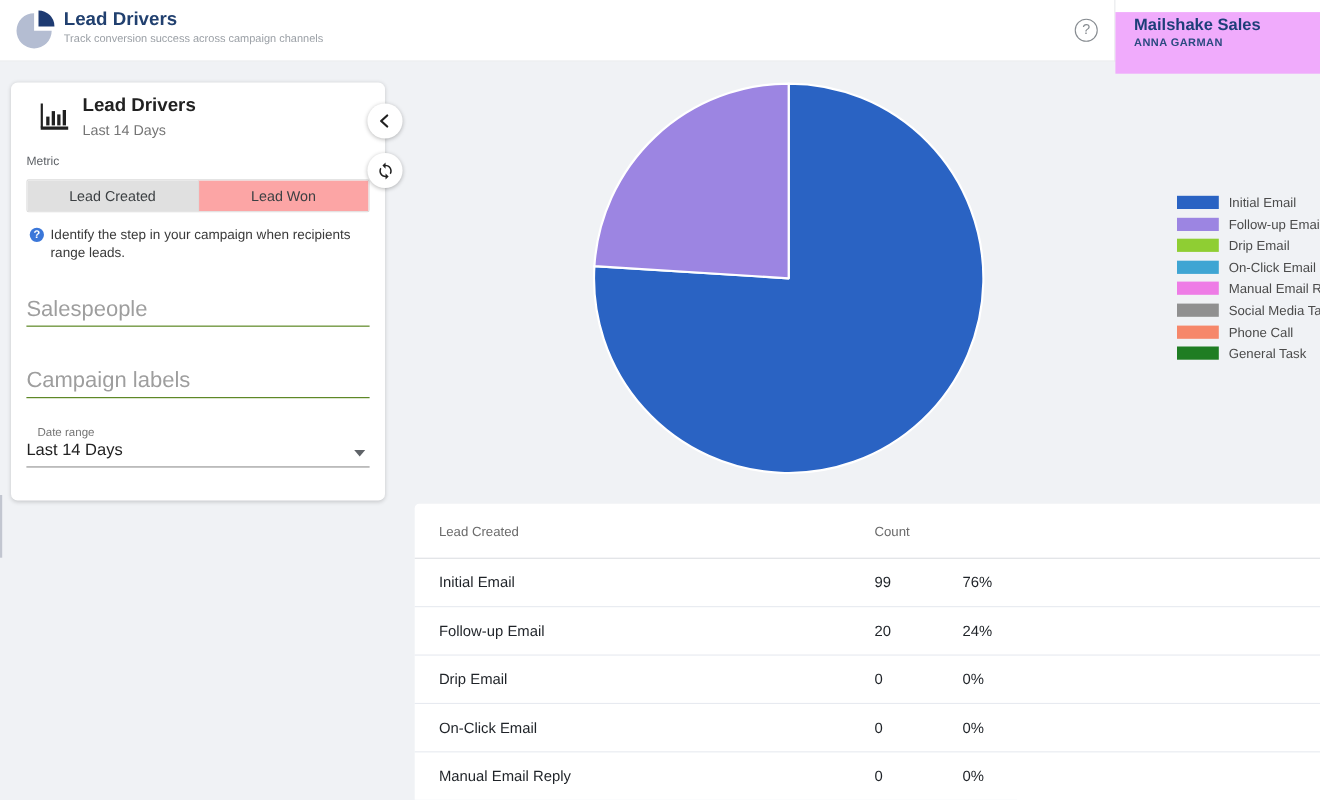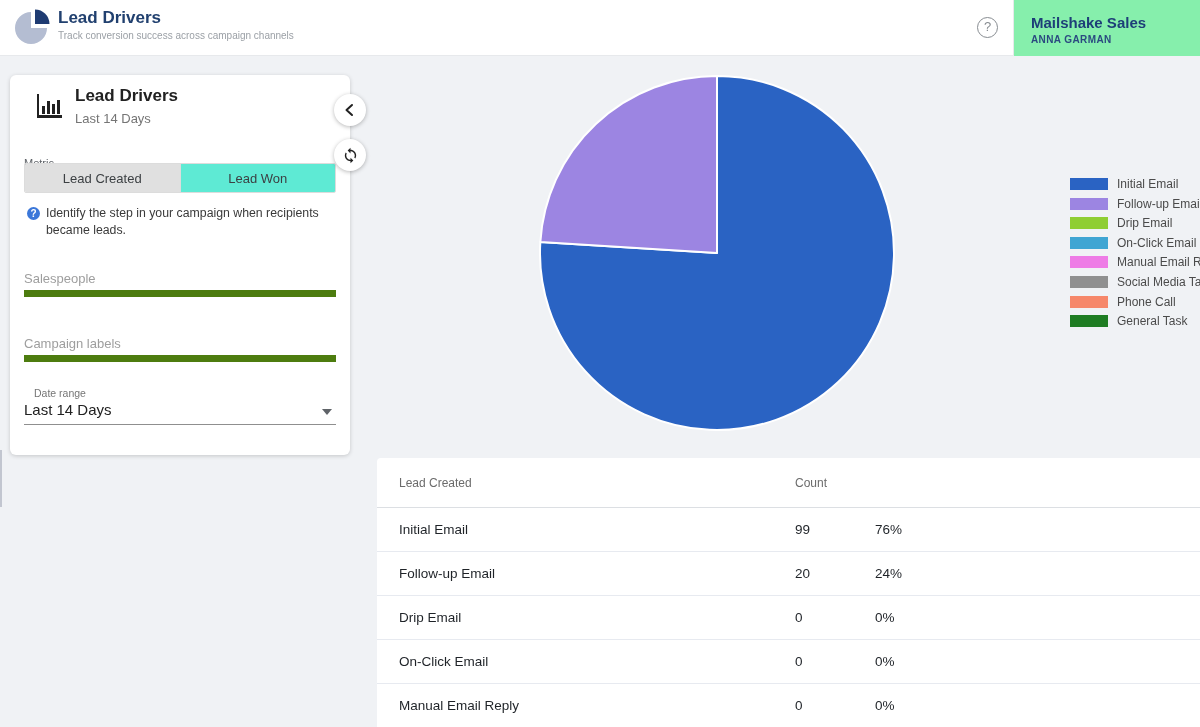--- a/index.html
+++ b/index.html
@@ -21,57 +21,57 @@
   .hdr-subtitle {
     position:absolute; left:58px; top:30px; font-size:10px; color:#9ba0a6;
   }
   .help-btn {
     position:absolute; left:977px; top:17px; width:21px; height:21px;
     border:1.5px solid #878c91; border-radius:50%; color:#878c91;
     font-size:13px; line-height:18px; text-align:center; cursor:pointer;
   }
   .hdr-divider { position:absolute; left:1013px; top:0; width:1px; height:56px; background:#e7e9ec; }
   .account-block {
-    position:absolute; left:1014px; top:0; width:186px; height:56px;
-    background:#86efac; padding:14px 0 0 17px; cursor:pointer;
+    position:absolute; left:1014px; top:11px; width:186px; height:56px;
+    background:#f0abfc; padding:3px 0 0 17px; cursor:pointer;
   }
   .account-name { font-size:15px; font-weight:600; color:#1d3e78; }
   .account-user { font-size:10px; font-weight:bold; letter-spacing:.4px; color:#2b4a80; margin-top:3px; }
 
   
   .panel-card {
     position:absolute; left:10px; top:75px; width:340px; height:380px;
     background:#fff; border-radius:6px;
     box-shadow:0 1px 4px rgba(0,0,0,.18); z-index:2;
   }
   .panel-icon { position:absolute; left:23px; top:16px; }
   .panel-title { position:absolute; left:65px; top:11px; font-size:17px; font-weight:bold; color:#212121; }
   .panel-subtitle { position:absolute; left:65px; top:36px; font-size:13px; color:#757575; }
-  .metric-label { position:absolute; left:14px; top:66px; font-size:11px; color:#5f6368;margin-top:16px; }
+  .metric-label { position:absolute; left:14px; top:66px; font-size:11px; color:#5f6368; }
   .toggle-group {
     position:absolute; left:14px; top:88px; width:312px; height:30px;
     display:flex; border:1px solid #dcdcdc; border-radius:2px; overflow:hidden;
   }
   .toggle-opt {
     flex:1; display:flex; align-items:center; justify-content:center;
-    font-size:13px; font-weight:500; color:#3c4043; background:#5eead4; cursor:pointer;
+    font-size:13px; font-weight:500; color:#3c4043; background:#fca5a5; cursor:pointer;
   }
   .toggle-opt.selected { background:#e0e0e0; }
   .toggle-opt + .toggle-opt { border-left:1px solid #dcdcdc; }
   .info-row { position:absolute; left:17px; top:130px; width:302px; display:flex; }
   .info-icon {
     flex:0 0 13px; width:13px; height:13px; margin-top:2px; border-radius:50%;
     background:#3b77d9; color:#fff; font-size:10px; font-weight:bold;
     line-height:13px; text-align:center;
   }
   .info-text { margin-left:6px; font-size:12.3px; line-height:17px; color:#3a3a3a; }
   .text-field {
     position:absolute; left:14px; width:312px; height:30px;
-    border:none; border-bottom:7px solid #4d7c0f; background:transparent;
-    font-family:inherit; font-size:13px; color:#212121; outline:none;
+    border:none; border-bottom:1px solid #4d7c0f; background:transparent;
+    font-family:inherit; font-size:20px; color:#212121; outline:none;
   }
   .text-field::placeholder { color:#9e9e9e; opacity:1; }
   .field-salespeople { top:192px; }
   .field-campaign { top:257px; }
   .date-label { position:absolute; left:24px; top:312px; font-size:10.5px; color:#757575; }
   .date-select {
     position:absolute; left:14px; top:326px; width:312px; height:24px;
     border-bottom:1px solid #8f8f8f; font-size:15px; color:#212121; cursor:pointer;
   }
   .date-caret {
@@ -139,21 +139,21 @@
   <div class="panel-subtitle">Last 14 Days</div>
 
   <div class="metric-label">Metric</div>
   <div class="toggle-group">
     <div class="toggle-opt selected">Lead Created</div>
     <div class="toggle-opt">Lead Won</div>
   </div>
 
   <div class="info-row">
     <div class="info-icon">?</div>
-    <div class="info-text">Identify the step in your campaign when recipients became leads.</div>
+    <div class="info-text">Identify the step in your campaign when recipients range leads.</div>
   </div>
 
   <input class="text-field field-salespeople" placeholder="Salespeople" style="">
   <input class="text-field field-campaign" placeholder="Campaign labels" style="">
 
   <div class="date-label">Date range</div>
   <div class="date-select">
     <span>Last 14 Days</span>
     <span class="date-caret"></span>
   </div>

